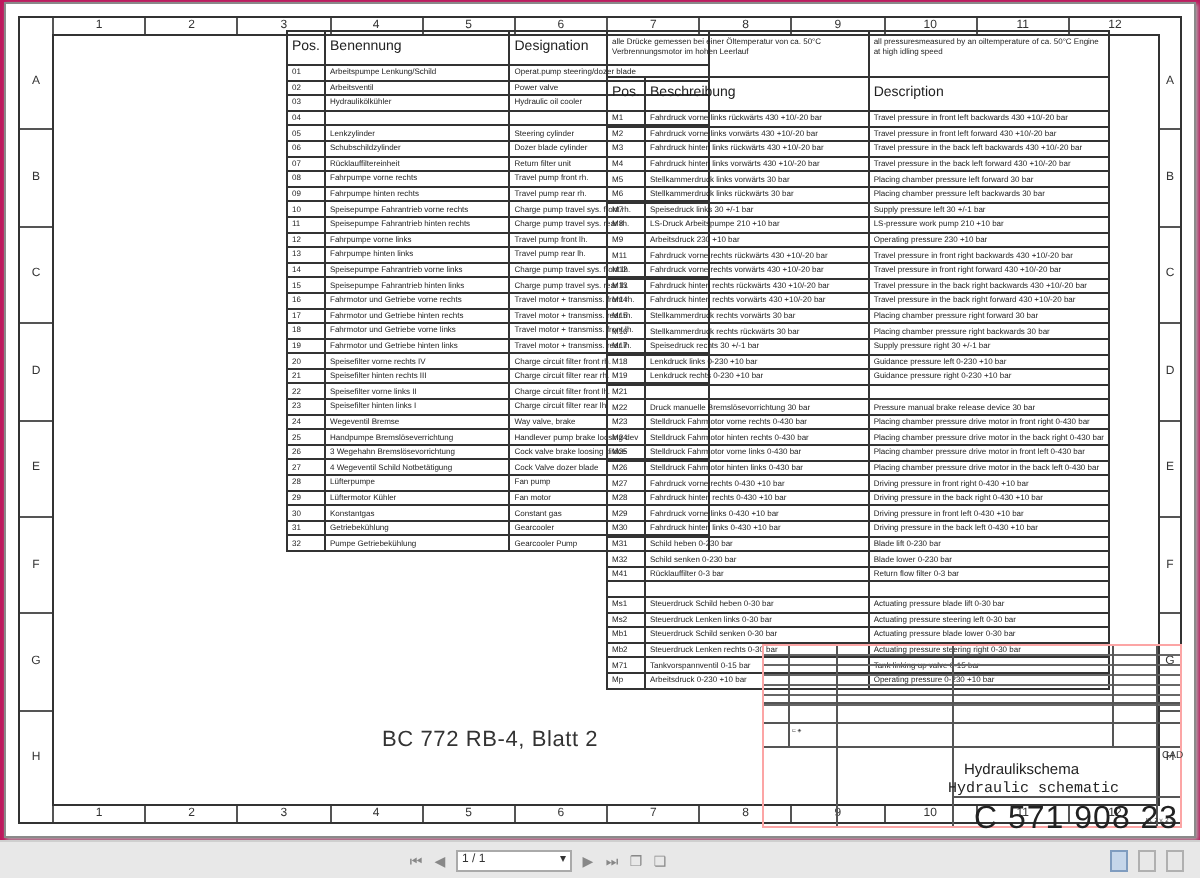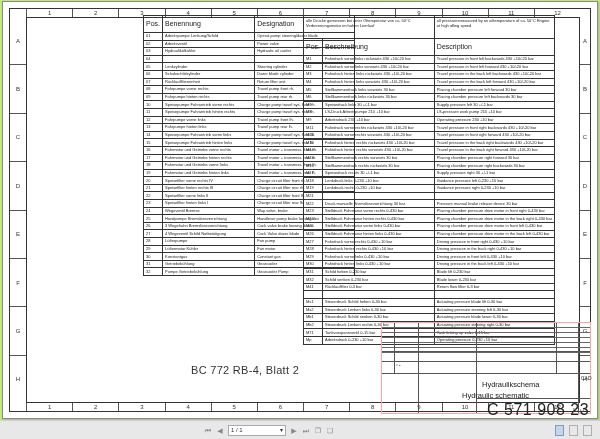--- a/index.html
+++ b/index.html
@@ -1,17 +1,17 @@
 <!DOCTYPE html>
 <html><head>
 <meta charset="utf-8">
 <style>
   html,body{margin:0;padding:0;}
   body{width:600px;height:439px;background:#d9d9d9;font-family:"Liberation Sans",sans-serif;overflow:hidden;position:relative;}
-  .viewer{position:absolute;left:0;top:0;width:600px;height:420px;background:#bef264;}
+  .viewer{position:absolute;left:0;top:0;width:600px;height:420px;background:#be185d;}
   .page{position:absolute;left:2px;top:1px;width:594px;height:416px;background:#fff;border:1px solid #8a8a8a;box-shadow:1px 1px 2px #aaa;}
   .frame{position:absolute;left:6px;top:6px;right:6px;bottom:6px;border:1px solid #333;}
   .inner{position:absolute;left:16px;top:8px;right:10px;bottom:8px;border:1px solid #333;}
   .ruler-top,.ruler-bot{position:absolute;left:16px;right:10px;height:8px;display:flex;}
   .ruler-top{top:0;} .ruler-bot{bottom:0;}
   .ruler-top span,.ruler-bot span{flex:1;border-left:1px solid #555;font-size:6px;line-height:8px;text-align:center;color:#333;}
   .ruler-left,.ruler-right{position:absolute;top:8px;bottom:8px;width:10px;display:flex;flex-direction:column;}
   .ruler-left{left:0;width:16px;} .ruler-right{right:0;}
   .ruler-left span,.ruler-right span{flex:1;border-top:1px solid #555;font-size:6px;display:flex;align-items:center;justify-content:center;color:#333;}
   .ruler-left span:first-child,.ruler-right span:first-child{border-top:none;}
@@ -20,21 +20,21 @@
   th{font-size:7px;height:16px;line-height:16px;}
   .t1{left:140px;top:13px;width:212px;}
   .t1 .c1{width:8px;} .t1 .c2{width:90px;} .t1 .c3{width:100px;}
   .t2{left:300px;top:13px;width:252px;}
   .t2 .c1{width:8px;} .t2 .c2{width:115px;} .t2 .c3{width:115px;}
   .note td{font-size:4px;height:20px;line-height:5px;white-space:normal;vertical-align:top;padding-top:2px;}
   .titleblock{position:absolute;left:378px;top:320px;width:208px;height:90px;border:1px solid #fca5a5;}
   .tb-grid{position:absolute;left:0;top:0;width:100%;height:28px;}
   .tb-grid div{height:4px;border-bottom:1px solid #666;}
   .tb-name1{position:absolute;left:100px;top:57px;font-size:7.5px;color:#222;}
-  .tb-name2{position:absolute;left:80px;top:68px;font-size:7.5px;color:#222;}
+  .tb-name2{position:absolute;left:92px;top:68px;font-size:7.5px;color:#222;font-family:Liberation Mono, monospace;}
   .tb-num{position:absolute;left:105px;top:78px;font-size:16px;color:#222;letter-spacing:0.5px;}
   .tb-cad{position:absolute;right:3px;top:52px;font-size:5px;line-height:6px;width:6px;text-align:center;color:#333;}
   .tb-sheet{position:absolute;right:2px;bottom:1px;font-size:3px;color:#333;}
   .tb-vline{position:absolute;top:0;bottom:0;border-left:1px solid #555;}
   .tb-hline{position:absolute;left:0;right:0;border-top:1px solid #555;}
   .tb-small{position:absolute;font-size:2.5px;color:#444;line-height:3px;}
   .drawing-title{position:absolute;left:188px;top:362px;font-size:11px;color:#333;letter-spacing:0.3px;}
   .statusbar{position:absolute;left:0;top:420px;width:600px;height:19px;background:#e8e8e8;border-top:1px solid #cfcfcf;}
   .nav{position:absolute;left:204px;top:4px;display:flex;align-items:center;gap:4px;font-size:7px;color:#888;}
   .nav .btn{width:8px;height:10px;display:flex;align-items:center;justify-content:center;cursor:pointer;}

